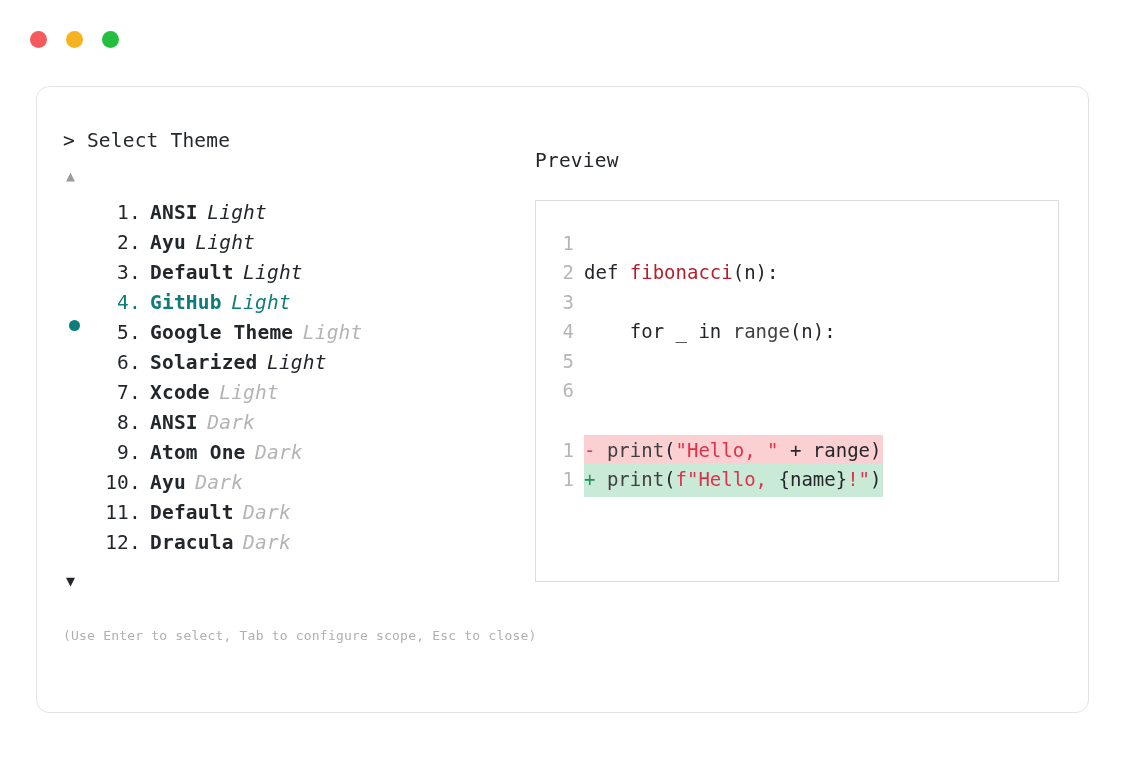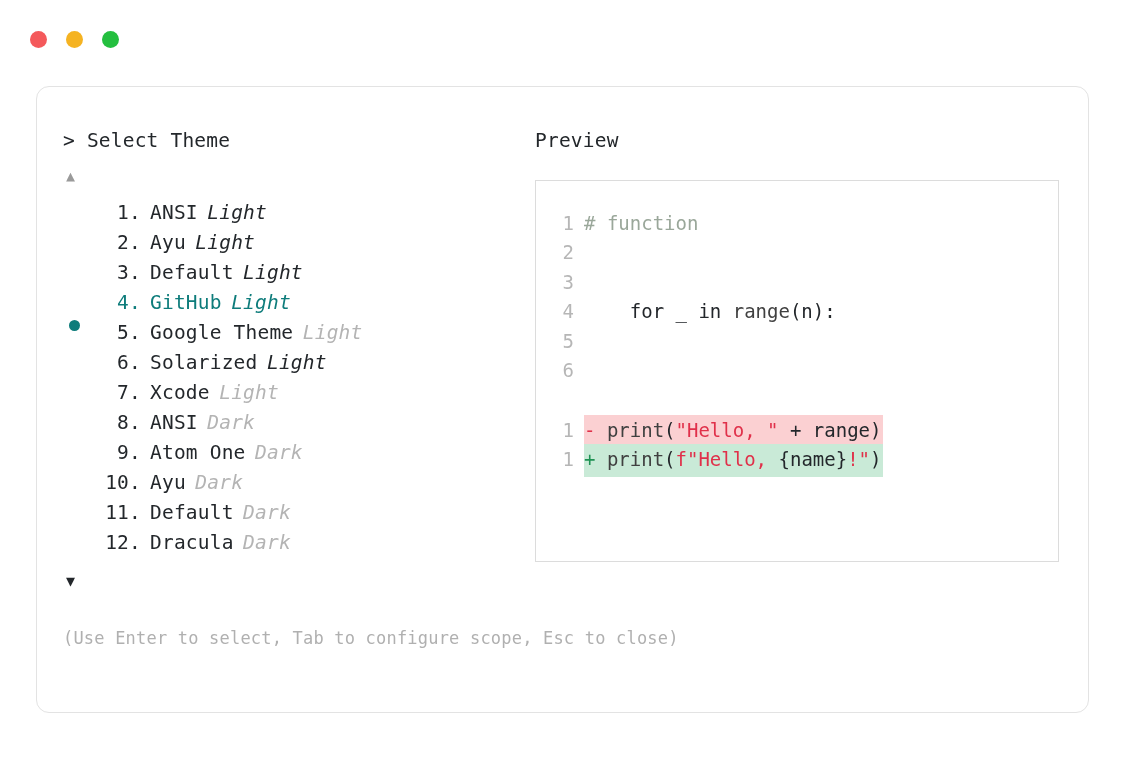--- a/index.html
+++ b/index.html
@@ -109,51 +109,52 @@
     background: #0e7c7b;
   }
   .theme-item.selected .bullet { display: block; }
 
   .num-cell {
     width: 46px;
     flex: 0 0 46px;
     text-align: right;
     color: #23272b;
   }
-  .name-cell { color: #23272b; padding-left: 9px; }
+  .name-cell { color: #23272b; padding-left: 9px; font-weight: bold; }
   .variant-cell { padding-left: 9.5px; color: #23272b; font-style: italic; }
   .variant-cell.muted { color: #b4b4b4; }
 
   .theme-item.selected .num-cell,
   .theme-item.selected .name-cell,
   .theme-item.selected .variant-cell { color: #0e7c7b; }
 
   .hint {
     position: absolute;
     left: 26px;
     top: 541px;
-    font-size: 17px;
+    font-size: 13px;
     color: #b0b0b0;
     white-space: pre;
     letter-spacing: 0.2px;
   }
 
   
   .right-pane {
     position: absolute;
     left: 498px;
     top: 44px;
     width: 530px;
   }
   .preview-title {
     font-size: 19.5px;
     color: #23272b;
     letter-spacing: 0.2px;
     white-space: pre;
     line-height: 1;
+    margin-top: 20px;
   }
   .preview-box {
     margin-top: 29px;
     width: 524px;
     height: 382px;
     box-sizing: border-box;
     border: 1.5px solid #dcdcdc;
     background: #ffffff;
     padding: 28px 0 0 0;
     overflow: hidden;
@@ -230,22 +231,22 @@
 
       <div class="scroll-arrow down">▼</div>
     </div>
 
     <div class="hint">(Use Enter to select, Tab to configure scope, Esc to close)</div>
 
     <div class="right-pane">
       <div class="preview-title">Preview</div>
       <div class="preview-box">
         <div id="code-block">
-            <div class="code-line"><span class="gutter">1</span><span class="code-text"><span class="tok-comment"># function</span></span></div>
-            <div class="code-line"><span class="gutter">2</span></div>
+            <div class="code-line"><span class="gutter">1</span></div>
+            <div class="code-line"><span class="gutter">2</span><span class="code-text"><span class="tok-keyword">def </span><span class="tok-func">fibonacci</span><span class="tok-plain">(n):</span></span></div>
             <div class="code-line"><span class="gutter">3</span></div>
             <div class="code-line"><span class="gutter">4</span><span class="code-text"><span class="tok-plain">    for _ in </span><span class="tok-builtin">range</span><span class="tok-plain">(n):</span></span></div>
             <div class="code-line"><span class="gutter">5</span></div>
             <div class="code-line"><span class="gutter">6</span></div>
           </div>
         <div class="code-gap"></div>
         <div id="diff-block">
             <div class="code-line diff-line diff-del"><span class="gutter">1</span><span class="code-text"><span class="diff-body"><span class="diff-mark-del">- </span><span class="tok-builtin">print</span><span class="tok-plain">(</span><span class="tok-string">"Hello, "</span><span class="tok-plain"> + range)</span></span></span></div>
             <div class="code-line diff-line diff-add"><span class="gutter">1</span><span class="code-text"><span class="diff-body"><span class="diff-mark-add">+ </span><span class="tok-builtin">print</span><span class="tok-plain">(</span><span class="tok-string">f"Hello, </span><span class="tok-plain">{name}</span><span class="tok-string">!"</span><span class="tok-plain">)</span></span></span></div>
           </div>

